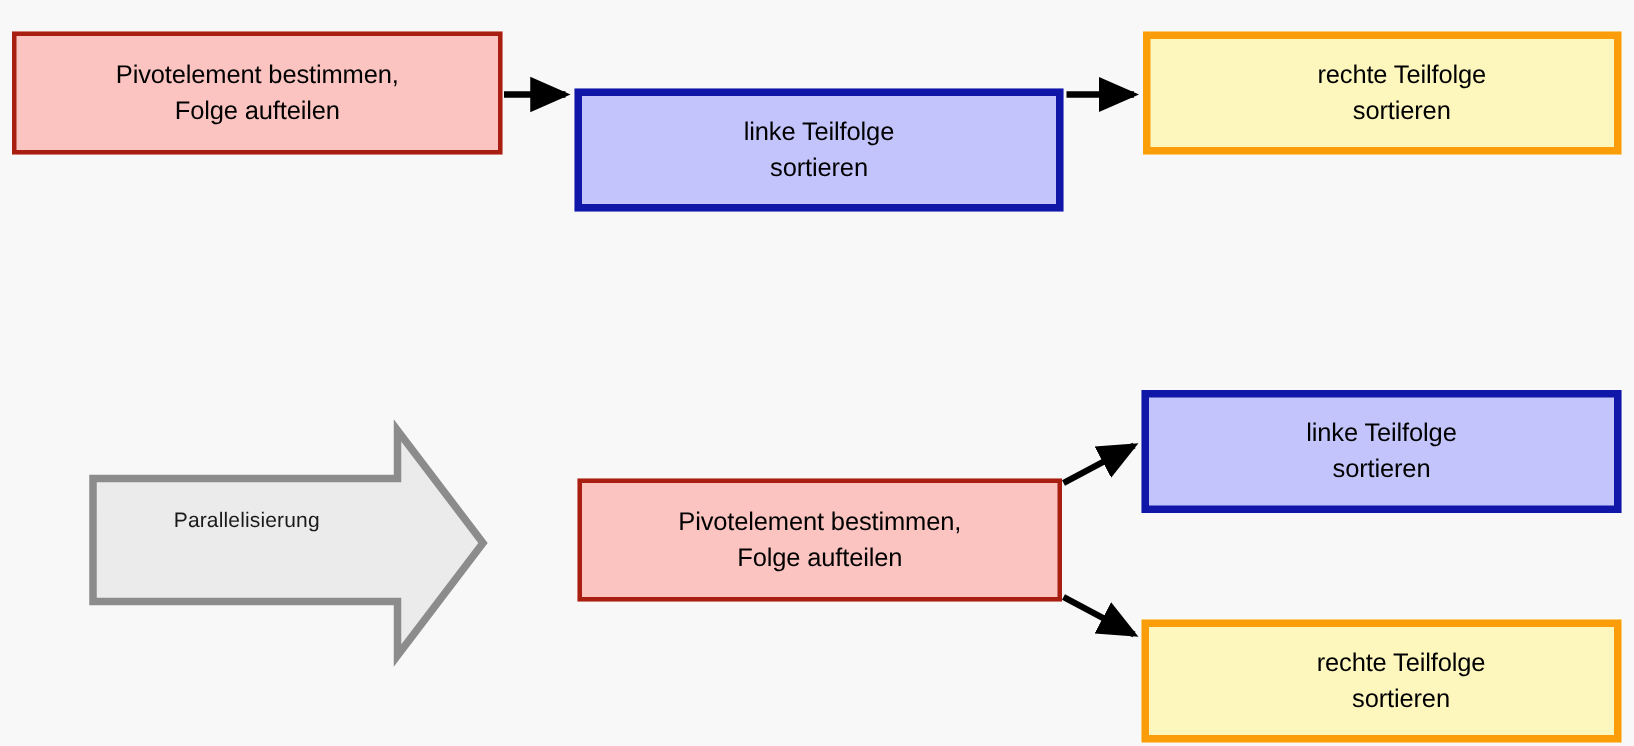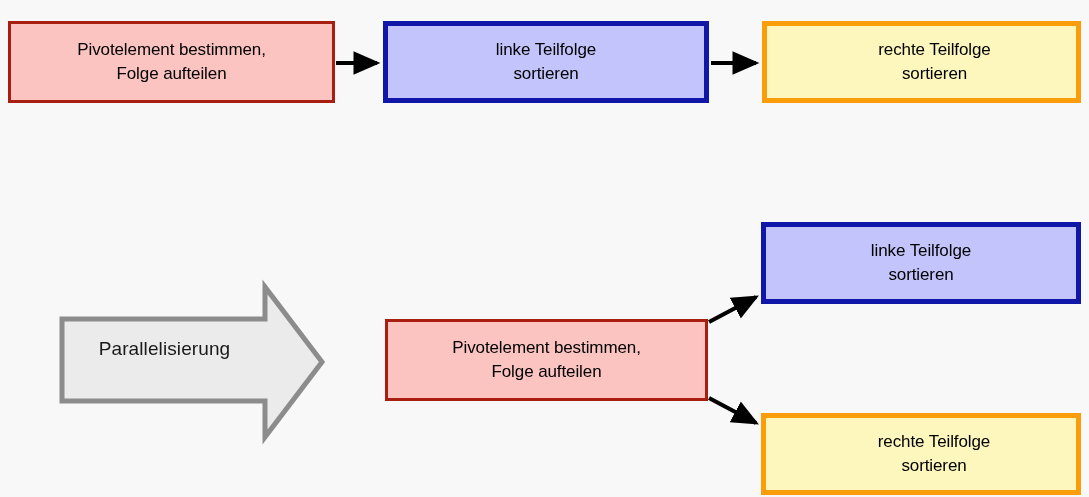--- a/index.html
+++ b/index.html
@@ -38,20 +38,21 @@
   }
 
   
   .node.red {
     background: #fbc4c1;
     border: 3px solid #8b5cf6;
   }
   .node.blue {
     background: #c3c4fb;
     border: 5px solid #8b5cf6;
+    margin-top: 38px;
   }
   .node.yellow {
     background: #fdf7bd;
     border: 5px solid #fb9d08;
     padding-left: 26px;
   }
 
   
   #node-top-pivot   { left: 8px;   top: 21px;  width: 327px; height: 82px; }
   #node-top-left    { left: 383px; top: 21px;  width: 326px; height: 82px; }
@@ -74,21 +75,21 @@
   #overlay .hit { pointer-events: auto; }
 
   
   #parallel-label {
     position: absolute;
     left: 62px;
     top: 338px;
     width: 205px;
     text-align: center;
     font-family: "Liberation Sans", sans-serif;
-    font-size: 19px;
+    font-size: 14px;
     color: #1a1a1a;
     letter-spacing: 0.1px;
   }
 </style>
 </head>
 <body style="background: rgb(248, 248, 248);">
 
 <div id="canvas" style="background: rgb(248, 248, 248);">
 
   <div class="node red" id="node-top-pivot" style="background: rgb(251, 196, 193); border-color: rgb(168, 31, 18);">

